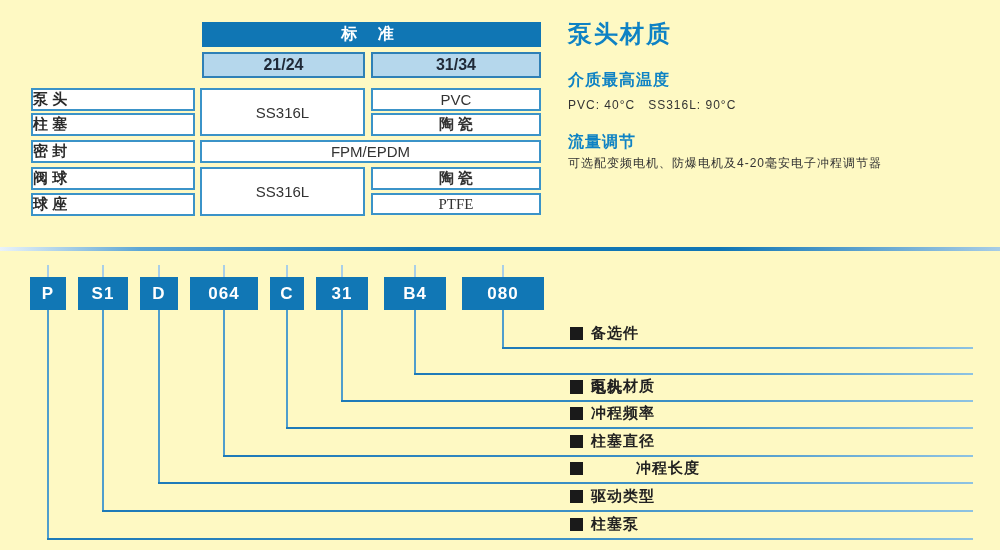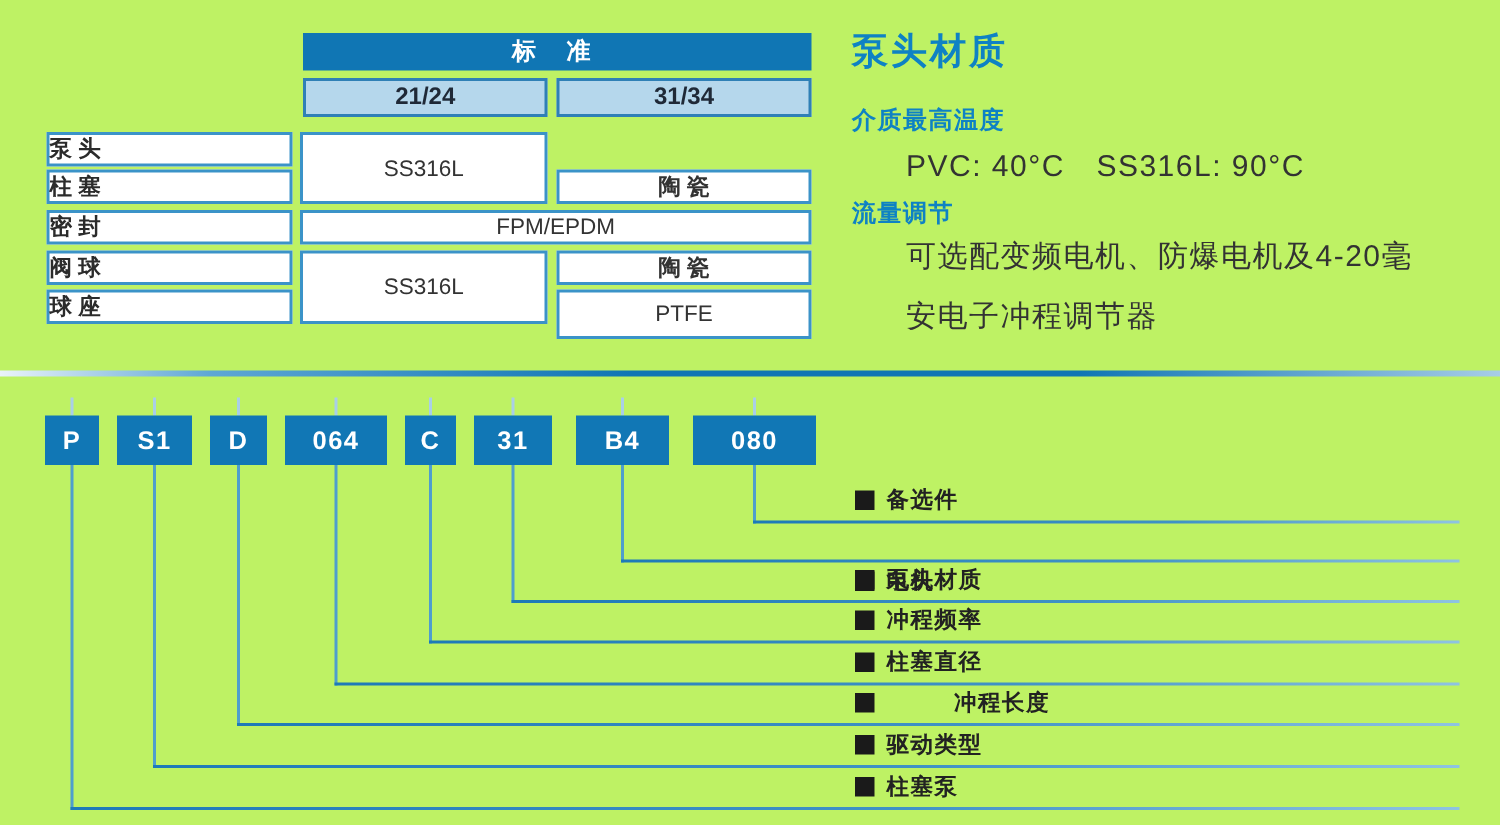--- a/index.html
+++ b/index.html
@@ -1,34 +1,34 @@
 <!DOCTYPE html>
 <html><head>
 <meta charset="utf-8">
 <style>
   html,body{margin:0;padding:0;background:#ffffff;}
-  #page{position:relative;width:1000px;height:550px;background:#bef264;overflow:hidden;
+  #page{position:relative;width:1000px;height:550px;background:#fef9c3;overflow:hidden;
         font-family:"Liberation Sans","DejaVu Sans",sans-serif;color:#333;}
   .abs{position:absolute;box-sizing:border-box;}
 
   
   .tbl-header{background:#1076b4;color:#fff;font-weight:bold;font-size:16px;
               display:flex;align-items:center;justify-content:center;letter-spacing:8px;}
   .tbl-subhead{background:#b5d7ec;border:2px solid #2f80b6;color:#1f2937;font-weight:bold;
                font-size:16px;display:flex;align-items:center;justify-content:center;}
   .cell{background:#fff;border:2px solid #3b93c8;font-size:15px;
         display:flex;align-items:center;box-sizing:border-box;}
   .cell.lbl{font-weight:bold;padding-left:0;color:#2b2b2b;}
   .cell.val{justify-content:center;color:#333;}
   .cell.val.cn{font-weight:bold;}
 
   
   .h1{color:#0e82c4;font-weight:bold;font-size:24px;letter-spacing:2px;}
   .h2{color:#0e82c4;font-weight:bold;font-size:16px;letter-spacing:1px;}
-  .body-text{color:#333;font-size:20px;letter-spacing:1px;margin-left:36px;}
+  .body-text{color:#333;font-size:12px;letter-spacing:1px;}
   .para{line-height:2;width:352px;}
 
   
   .divider{height:4px;width:1000px;
     background:linear-gradient(90deg,#eaf3fa 0%,#5ea7d4 14%,#1076b4 42%,#1076b4 72%,#a7cde6 100%);}
 
   
   .code-box{background:#1177b5;color:#fff;font-weight:bold;font-size:17px;letter-spacing:1px;
             display:flex;align-items:center;justify-content:center;height:33px;}
   .tick{width:2px;height:12px;background:#a9cfe8;}
@@ -49,25 +49,26 @@
   <div class="abs tbl-subhead" style="left:202px;top:52px;width:163px;height:26px;">21/24</div>
   <div class="abs tbl-subhead" style="left:371px;top:52px;width:170px;height:26px;">31/34</div>
 
   <div class="abs cell lbl" style="left:31px;top:88px;width:164px;height:23px;">泵 头</div>
   <div class="abs cell lbl" style="left:31px;top:113px;width:164px;height:23px;">柱 塞</div>
   <div class="abs cell lbl" style="left:31px;top:140px;width:164px;height:23px;">密 封</div>
   <div class="abs cell lbl" style="left:31px;top:167px;width:164px;height:23px;">阀 球</div>
   <div class="abs cell lbl" style="left:31px;top:193px;width:164px;height:23px;">球 座</div>
 
   <div class="abs cell val" style="left:200px;top:88px;width:165px;height:48px;">SS316L</div>
+  <div class="abs cell val" style="left:371px;top:88px;width:170px;height:23px;">PVC</div>
   <div class="abs cell val cn" style="left:371px;top:113px;width:170px;height:23px;">陶 瓷</div>
   <div class="abs cell val" style="left:200px;top:140px;width:341px;height:23px;">FPM/EPDM</div>
   <div class="abs cell val" style="left:200px;top:167px;width:165px;height:49px;">SS316L</div>
   <div class="abs cell val cn" style="left:371px;top:167px;width:170px;height:23px;">陶 瓷</div>
-  <div class="abs cell val" style="left:371px;top:193px;width:170px;height:33px;">PTFE</div>
+  <div class="abs cell val" style="left:371px;top:193px;width:170px;height:22px;font-family:Liberation Serif, serif;">PTFE</div>
 
   <div class="abs h1" style="left:568px;top:18px;">泵头材质</div>
   <div class="abs h2" style="left:568px;top:70px;">介质最高温度</div>
   <div class="abs body-text" style="left:568px;top:97px;">PVC: 40°C　SS316L: 90°C</div>
   <div class="abs h2" style="left:568px;top:132px;">流量调节</div>
   <div class="abs body-text para" style="left:568px;top:151px;">可选配变频电机、防爆电机及4-20毫安电子冲程调节器</div>
 
   <div class="abs divider" style="left:0;top:247px;"></div>
 
   <div class="abs tick" style="left:47px;top:265px;"></div>

